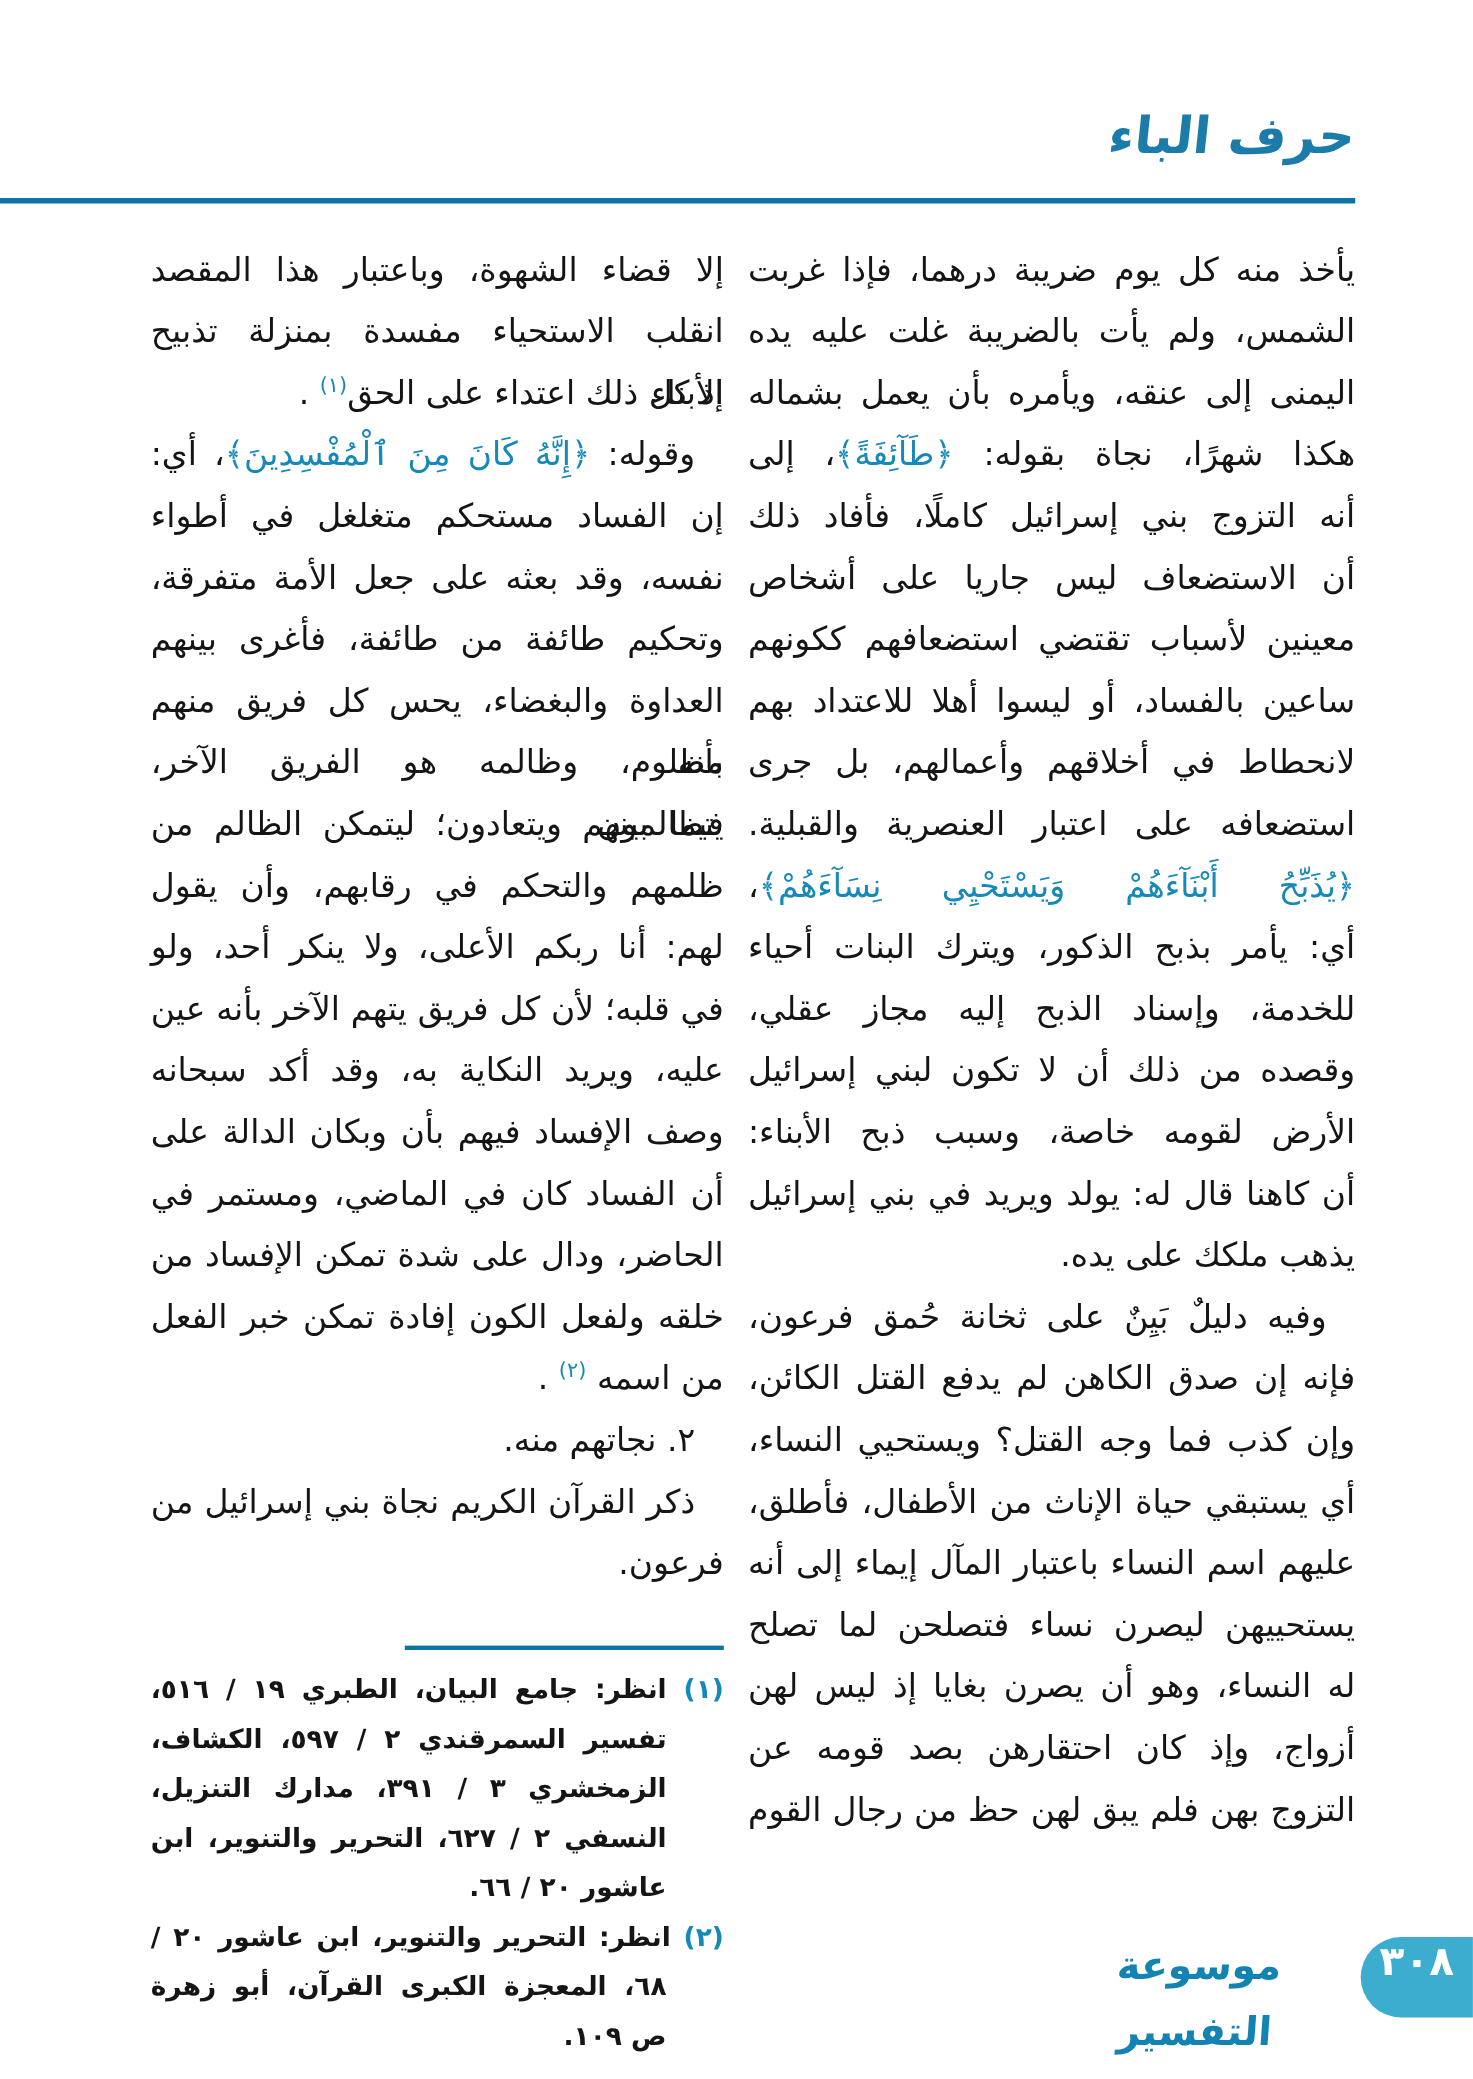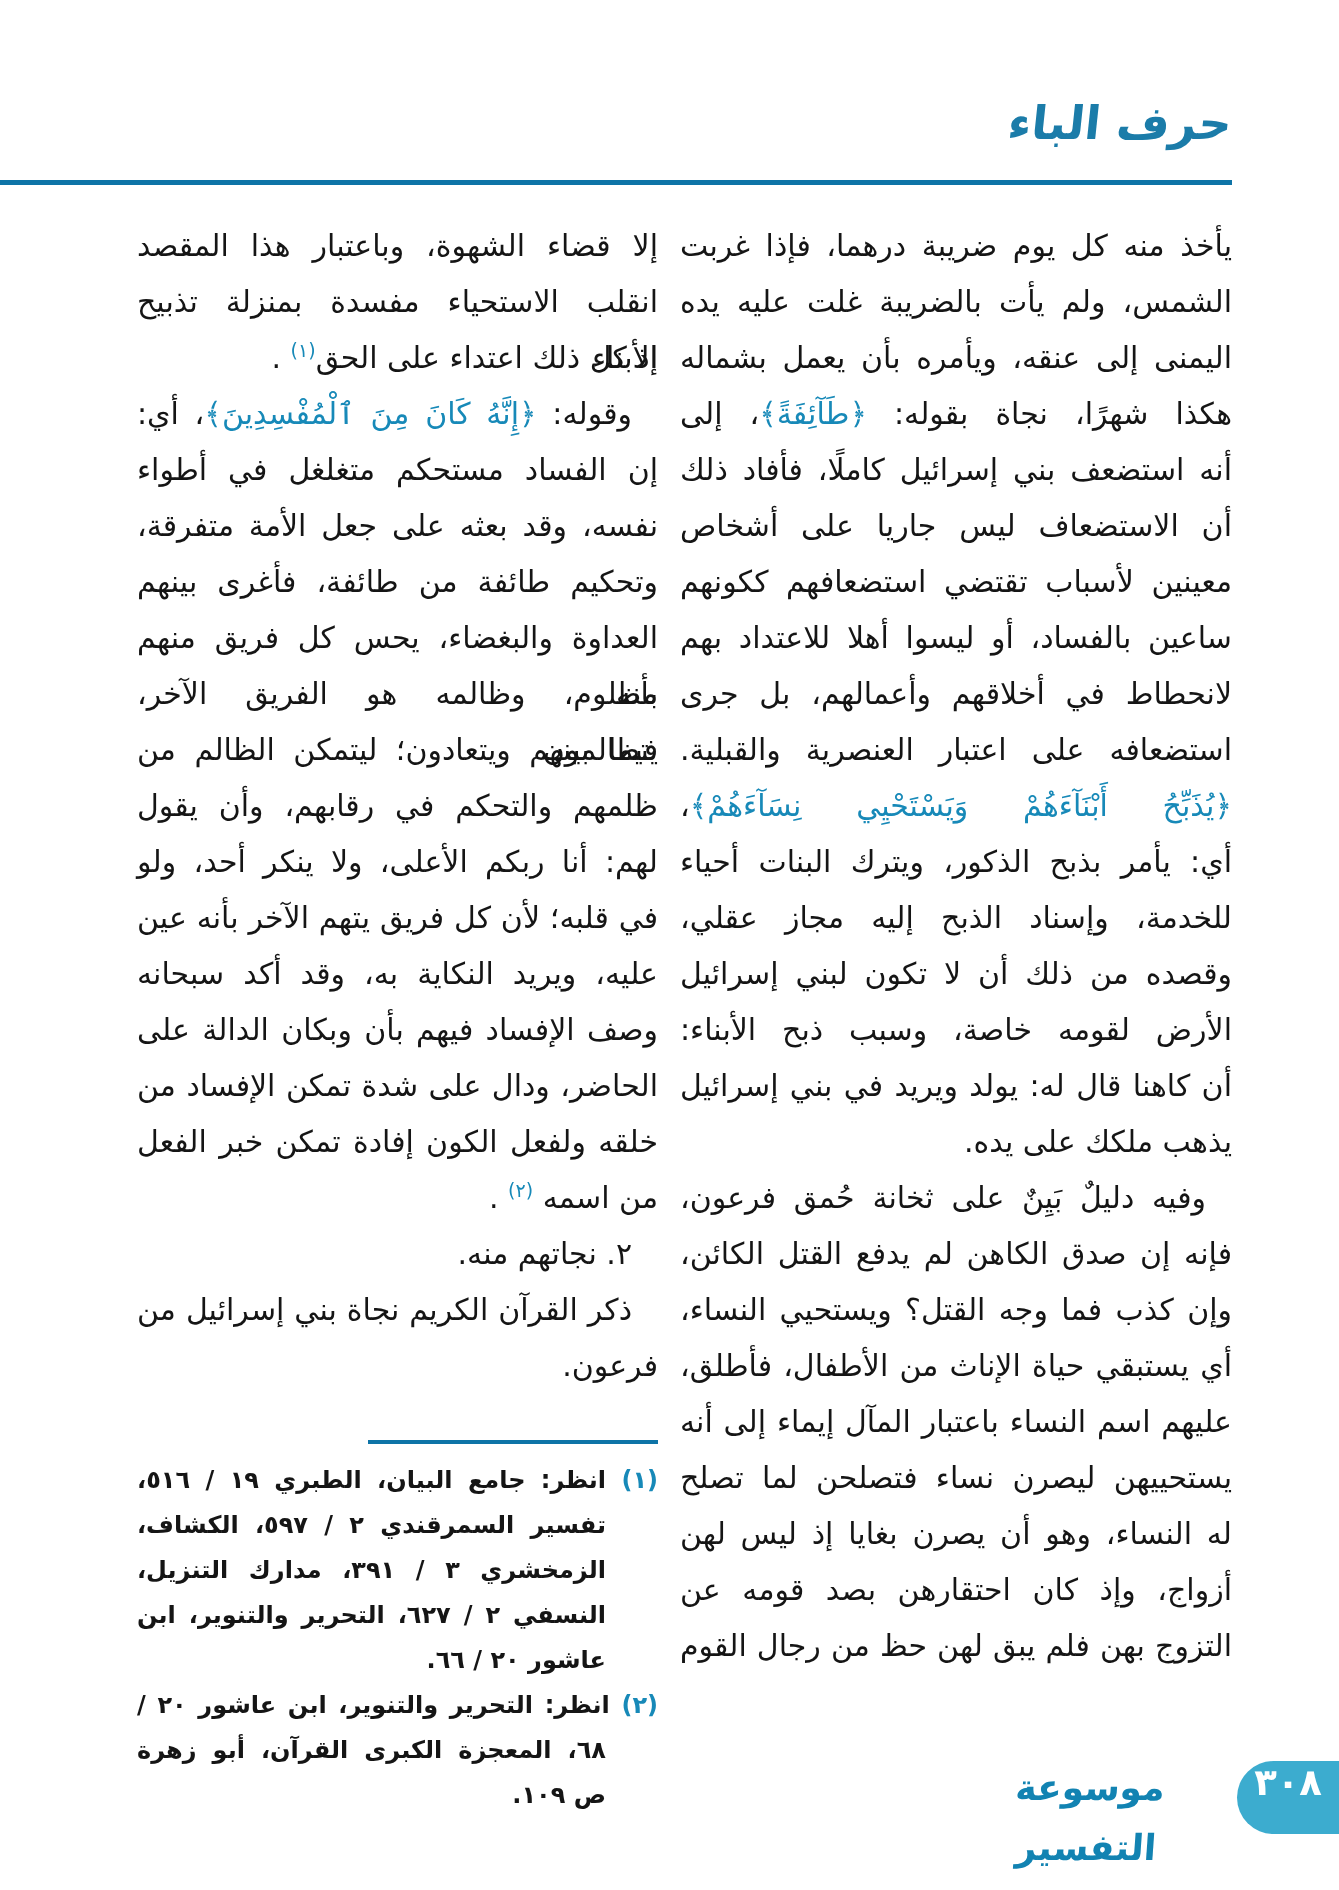--- a/index.html
+++ b/index.html
@@ -78,21 +78,21 @@
   <div class="header-title">حرف الباء</div>
 
   <div class="header-rule"></div>
 
   <div class="content">
     <div class="col col-right">
         <div class="line"><span>يأخذ منه كل يوم ضريبة درهما، فإذا غربت</span></div>
         <div class="line"><span>الشمس، ولم يأت بالضريبة غلت عليه يده</span></div>
         <div class="line"><span>اليمنى إلى عنقه، ويأمره بأن يعمل بشماله</span></div>
         <div class="line"><span>هكذا شهرًا، نجاة بقوله: </span><span class="quran">﴿طَآئِفَةً﴾</span><span>، إلى</span></div>
-        <div class="line"><span>أنه استضعف بني إسرائيل كاملًا، فأفاد ذلك</span></div>
+        <div class="line"><span>أنه التزوج بني إسرائيل كاملًا، فأفاد ذلك</span></div>
         <div class="line"><span>أن الاستضعاف ليس جاريا على أشخاص</span></div>
         <div class="line"><span>معينين لأسباب تقتضي استضعافهم ككونهم</span></div>
         <div class="line"><span>ساعين بالفساد، أو ليسوا أهلا للاعتداد بهم</span></div>
         <div class="line"><span>لانحطاط في أخلاقهم وأعمالهم، بل جرى</span></div>
         <div class="line"><span>استضعافه على اعتبار العنصرية والقبلية.</span></div>
         <div class="line"><span class="quran">﴿يُذَبِّحُ أَبْنَآءَهُمْ وَيَسْتَحْيِي نِسَآءَهُمْ﴾</span><span>،</span></div>
         <div class="line"><span>أي: يأمر بذبح الذكور، ويترك البنات أحياء</span></div>
         <div class="line"><span>للخدمة، وإسناد الذبح إليه مجاز عقلي،</span></div>
         <div class="line"><span>وقصده من ذلك أن لا تكون لبني إسرائيل</span></div>
         <div class="line"><span>الأرض لقومه خاصة، وسبب ذبح الأبناء:</span></div>
@@ -118,20 +118,21 @@
           <div class="line"><span>نفسه، وقد بعثه على جعل الأمة متفرقة،</span></div>
           <div class="line"><span>وتحكيم طائفة من طائفة، فأغرى بينهم</span></div>
           <div class="line"><span>العداوة والبغضاء، يحس كل فريق منهم بأنه</span></div>
           <div class="line"><span>مظلوم، وظالمه هو الفريق الآخر، يتظالمون</span></div>
           <div class="line"><span>فيما بينهم ويتعادون؛ ليتمكن الظالم من</span></div>
           <div class="line"><span>ظلمهم والتحكم في رقابهم، وأن يقول</span></div>
           <div class="line"><span>لهم: أنا ربكم الأعلى، ولا ينكر أحد، ولو</span></div>
           <div class="line"><span>في قلبه؛ لأن كل فريق يتهم الآخر بأنه عين</span></div>
           <div class="line"><span>عليه، ويريد النكاية به، وقد أكد سبحانه</span></div>
           <div class="line"><span>وصف الإفساد فيهم بأن وبكان الدالة على</span></div>
+          <div class="line"><span>أن الفساد كان في الماضي، ومستمر في</span></div>
           <div class="line"><span>الحاضر، ودال على شدة تمكن الإفساد من</span></div>
           <div class="line"><span>خلقه ولفعل الكون إفادة تمكن خبر الفعل</span></div>
           <div class="line end"><span>من اسمه </span><span class="fnref">(٢)</span><span> .</span></div>
           <div class="line end indent"><span>٢. نجاتهم منه.</span></div>
           <div class="line indent"><span>ذكر القرآن الكريم نجاة بني إسرائيل من</span></div>
           <div class="line end"><span>فرعون.</span></div>
         </div>
       <div class="fn-sep"></div>
       <div class="footnotes">
           <div class="fn"><span class="fn-marker">(١) </span><span>انظر: جامع البيان، الطبري ١٩ / ٥١٦، تفسير السمرقندي ٢ / ٥٩٧، الكشاف، الزمخشري ٣ / ٣٩١، مدارك التنزيل، النسفي ٢ / ٦٢٧، التحرير والتنوير، ابن عاشور ٢٠ / ٦٦.</span></div>

